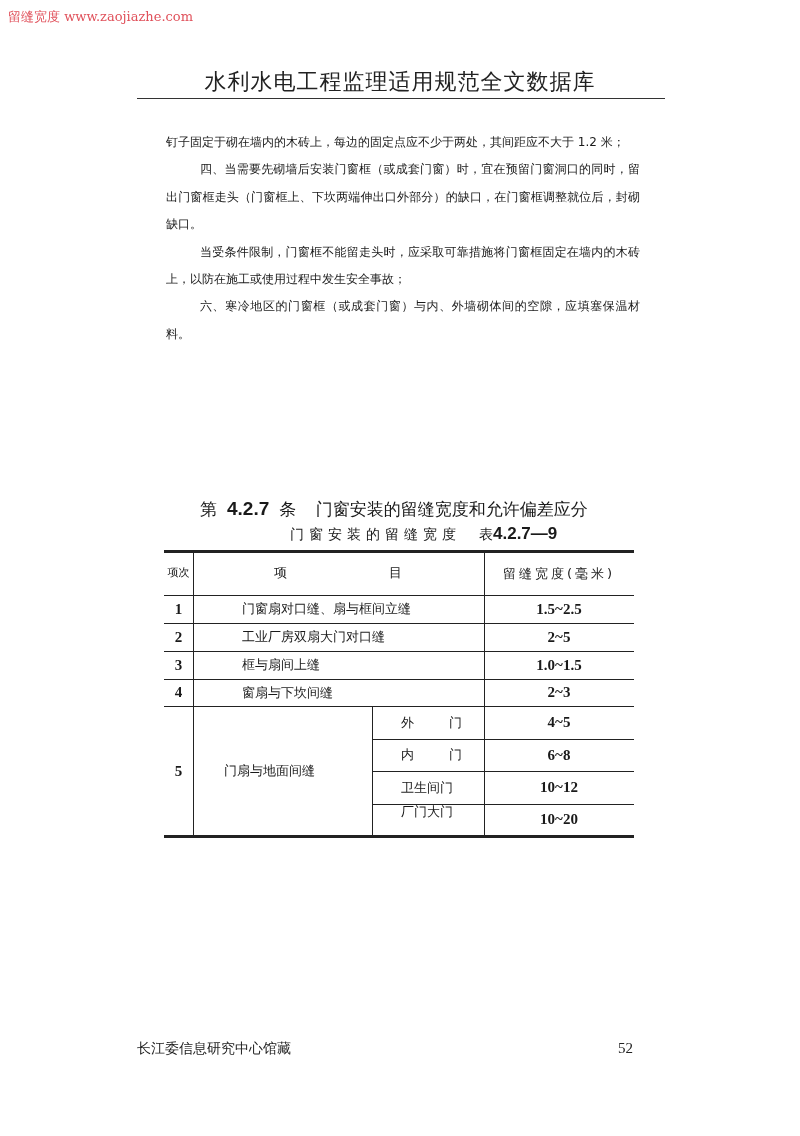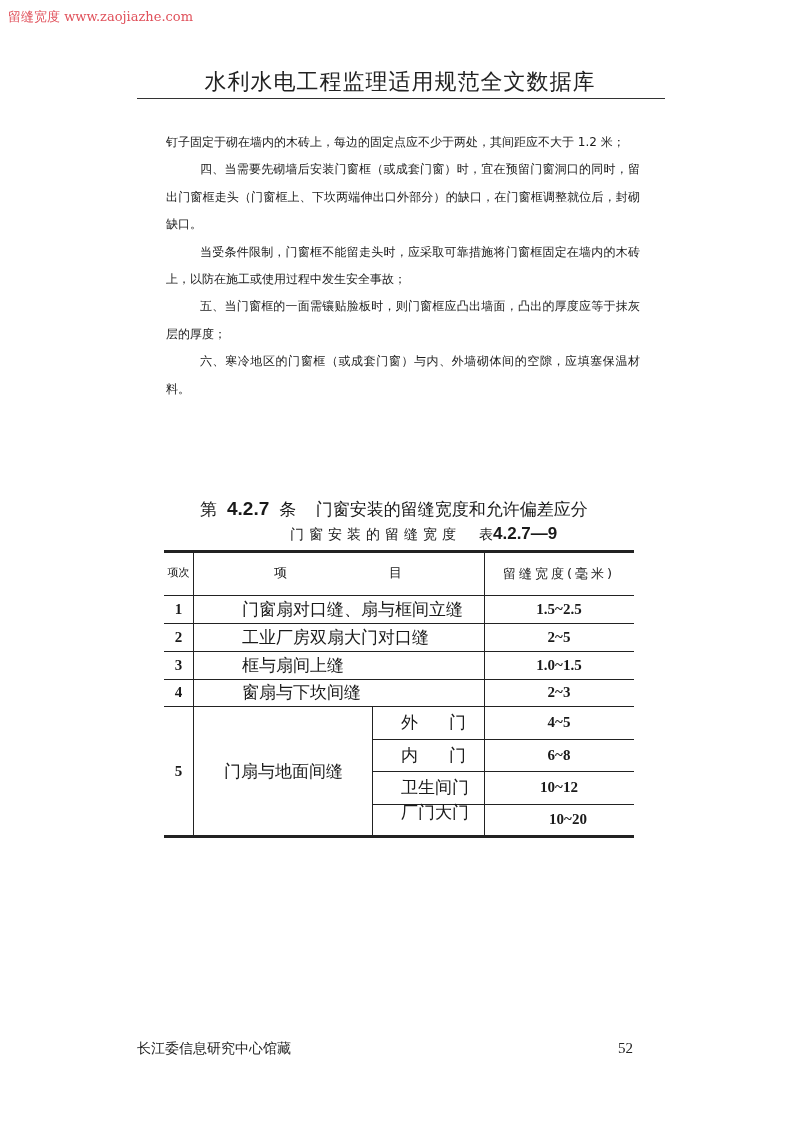--- a/index.html
+++ b/index.html
@@ -19,21 +19,21 @@
   .clause b { font-family:"Liberation Sans", sans-serif; font-weight:bold; font-size:19px; margin:0 10px; }
   .table-caption { position:absolute; left:290px; top:524px; font-size:14px; color:#1a1a1a; letter-spacing:5px; }
   .table-caption .tno { letter-spacing:0; font-family:"Liberation Sans", sans-serif; font-weight:bold;
                         font-size:17px; margin-left:18px; }
   .table-caption .tno-zh { font-family:"DejaVu Sans", sans-serif; font-weight:normal; font-size:14px; }
 
   .tbl { position:absolute; left:164px; top:550px; width:470px; height:287px; }
   .hline { position:absolute; left:0; width:470px; height:0; border-top:1.5px solid #222; }
   .hline.thick { border-top-width:3px; }
   .vline { position:absolute; width:0; border-left:1.5px solid #222; }
-  .cell { position:absolute; display:flex; align-items:center; font-size:17px; color:#1a1a1a; }
+  .cell { position:absolute; display:flex; align-items:center; font-size:13px; color:#1a1a1a; }
   .cell.center { justify-content:center; }
   .num { font-family:"Liberation Serif", serif; font-weight:bold; font-size:15px; }
   .val { font-family:"Liberation Serif", serif; font-weight:bold; font-size:15px; }
   .hdr { font-size:13px; }
   .hdr-width { flex-direction:row; line-height:14px; letter-spacing:3px; }
 
   .footer-left { position:absolute; left:137px; top:1040px; font-family:"DejaVu Serif", serif; font-size:14px; color:#222; }
   .footer-right { position:absolute; left:618px; top:1040px; font-family:"Liberation Serif", serif; font-size:15px; color:#222; }
 </style>
 </head>
@@ -44,21 +44,20 @@
   <span>www.zaojiazhe.com</span>
 </div>
 
 <div class="header-title">水利水电工程监理适用规范全文数据库</div>
 <div class="header-rule"></div>
 
 <div class="body-text">
   <p>钉子固定于砌在墙内的木砖上，每边的固定点应不少于两处，其间距应不大于 1.2 米；</p>
   <p class="indent">四、当需要先砌墙后安装门窗框（或成套门窗）时，宜在预留门窗洞口的同时，留出门窗框走头（门窗框上、下坎两端伸出口外部分）的缺口，在门窗框调整就位后，封砌缺口。</p>
   <p class="indent">当受条件限制，门窗框不能留走头时，应采取可靠措施将门窗框固定在墙内的木砖上，以防在施工或使用过程中发生安全事故；</p>
-  <p class="indent">五、当门窗框的一面需镶贴脸板时，则门窗框应凸出墙面，凸出的厚度应等于抹灰层的厚度；</p>
   <p class="indent">六、寒冷地区的门窗框（或成套门窗）与内、外墙砌体间的空隙，应填塞保温材料。</p>
 </div>
 
 <div class="clause">
   <span>第</span><b>4.2.7</b><span>条</span>
   <span style="margin-left:14px">门窗安装的留缝宽度和允许偏差应分</span>
 </div>
 
 <div class="table-caption">
   <span>门窗安装的留缝宽度</span><span class="tno"><span class="tno-zh">表</span><span>4.2.7—9</span></span>
@@ -113,17 +112,17 @@
   <div class="cell center val" style="left:320px; top:156px; width:150px; height:33px;">4~5</div>
 
   <div class="cell" style="left:237px; top:189px; height:32px;">内</div>
   <div class="cell" style="left:285px; top:189px; height:32px;">门</div>
   <div class="cell center val" style="left:320px; top:189px; width:150px; height:32px;">6~8</div>
 
   <div class="cell" style="left:237px; top:221px; height:33px;">卫生间门</div>
   <div class="cell center val" style="left:320px; top:221px; width:150px; height:33px;">10~12</div>
 
   <div class="cell" style="left:237px; top:254px; height:16px;">厂门大门</div>
-  <div class="cell center val" style="left:320px; top:254px; width:150px; height:31px;padding-left:9px;">10~20</div>
+  <div class="cell center val" style="left:320px; top:254px; width:150px; height:31px;">10~20</div>
 </div>
 
 <div class="footer-left">长江委信息研究中心馆藏</div>
 <div class="footer-right">52</div>
 
 </body></html>

